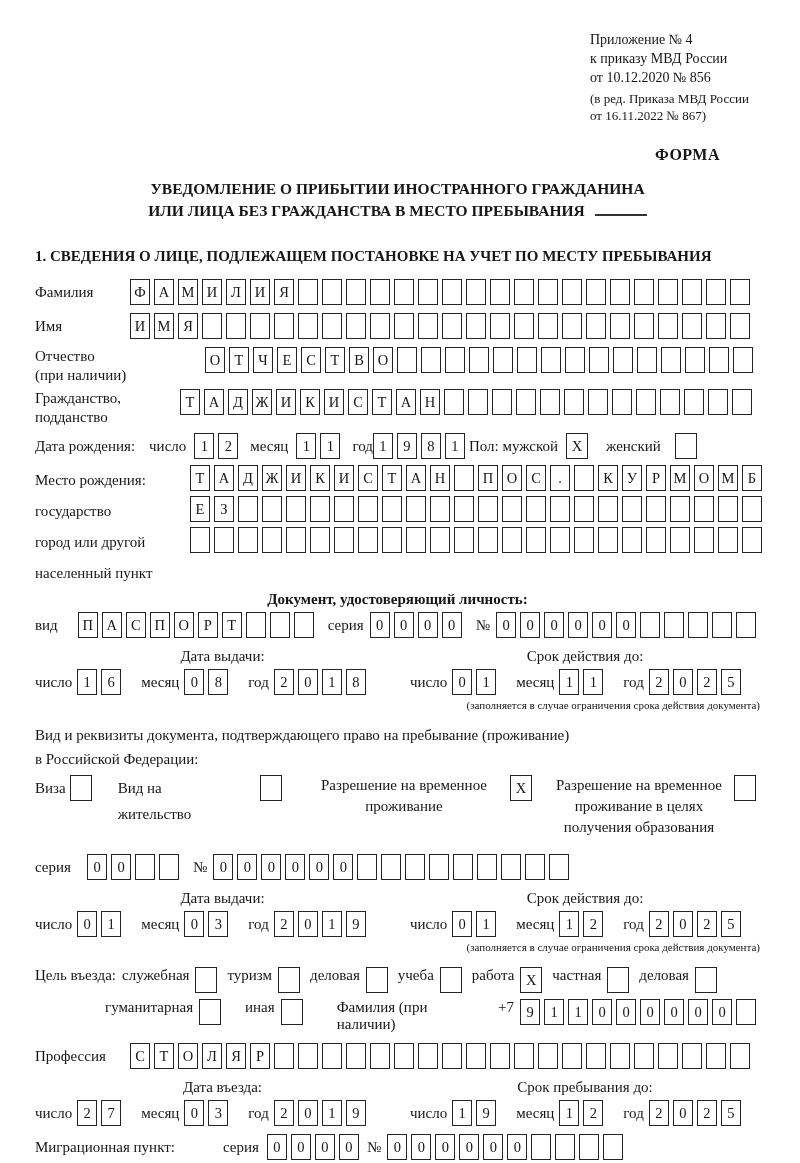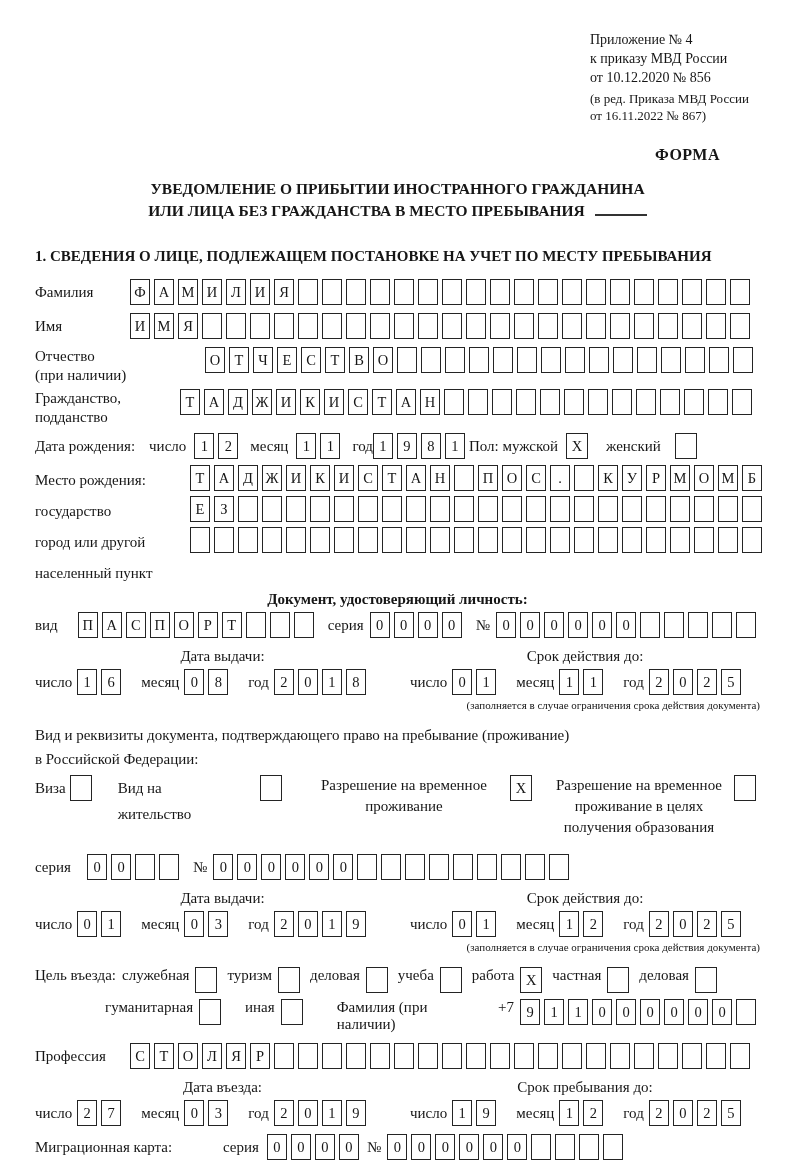--- a/index.html
+++ b/index.html
@@ -622,21 +622,21 @@
             <span class="cell">2</span>
             <span class="cell">0</span>
             <span class="cell">2</span>
             <span class="cell">5</span>
           </span>
       </div>
     </div>
   </div>
 
   <div class="frow" style="margin-top:8px;align-items:center;">
-    <span class="lbl" style="width:188px;">Миграционная карта:</span>
+    <span class="lbl" style="width:188px;">Миграционная пункт:</span>
     <span class="lbl" style="margin-right:8px;">серия</span>
     <span class="cells">
         <span class="cell">0</span>
         <span class="cell">0</span>
         <span class="cell">0</span>
         <span class="cell">0</span>
       </span>
     <span class="inlbl" style="margin-left:4px;">№</span>
     <span class="cells">
         <span class="cell">0</span>

